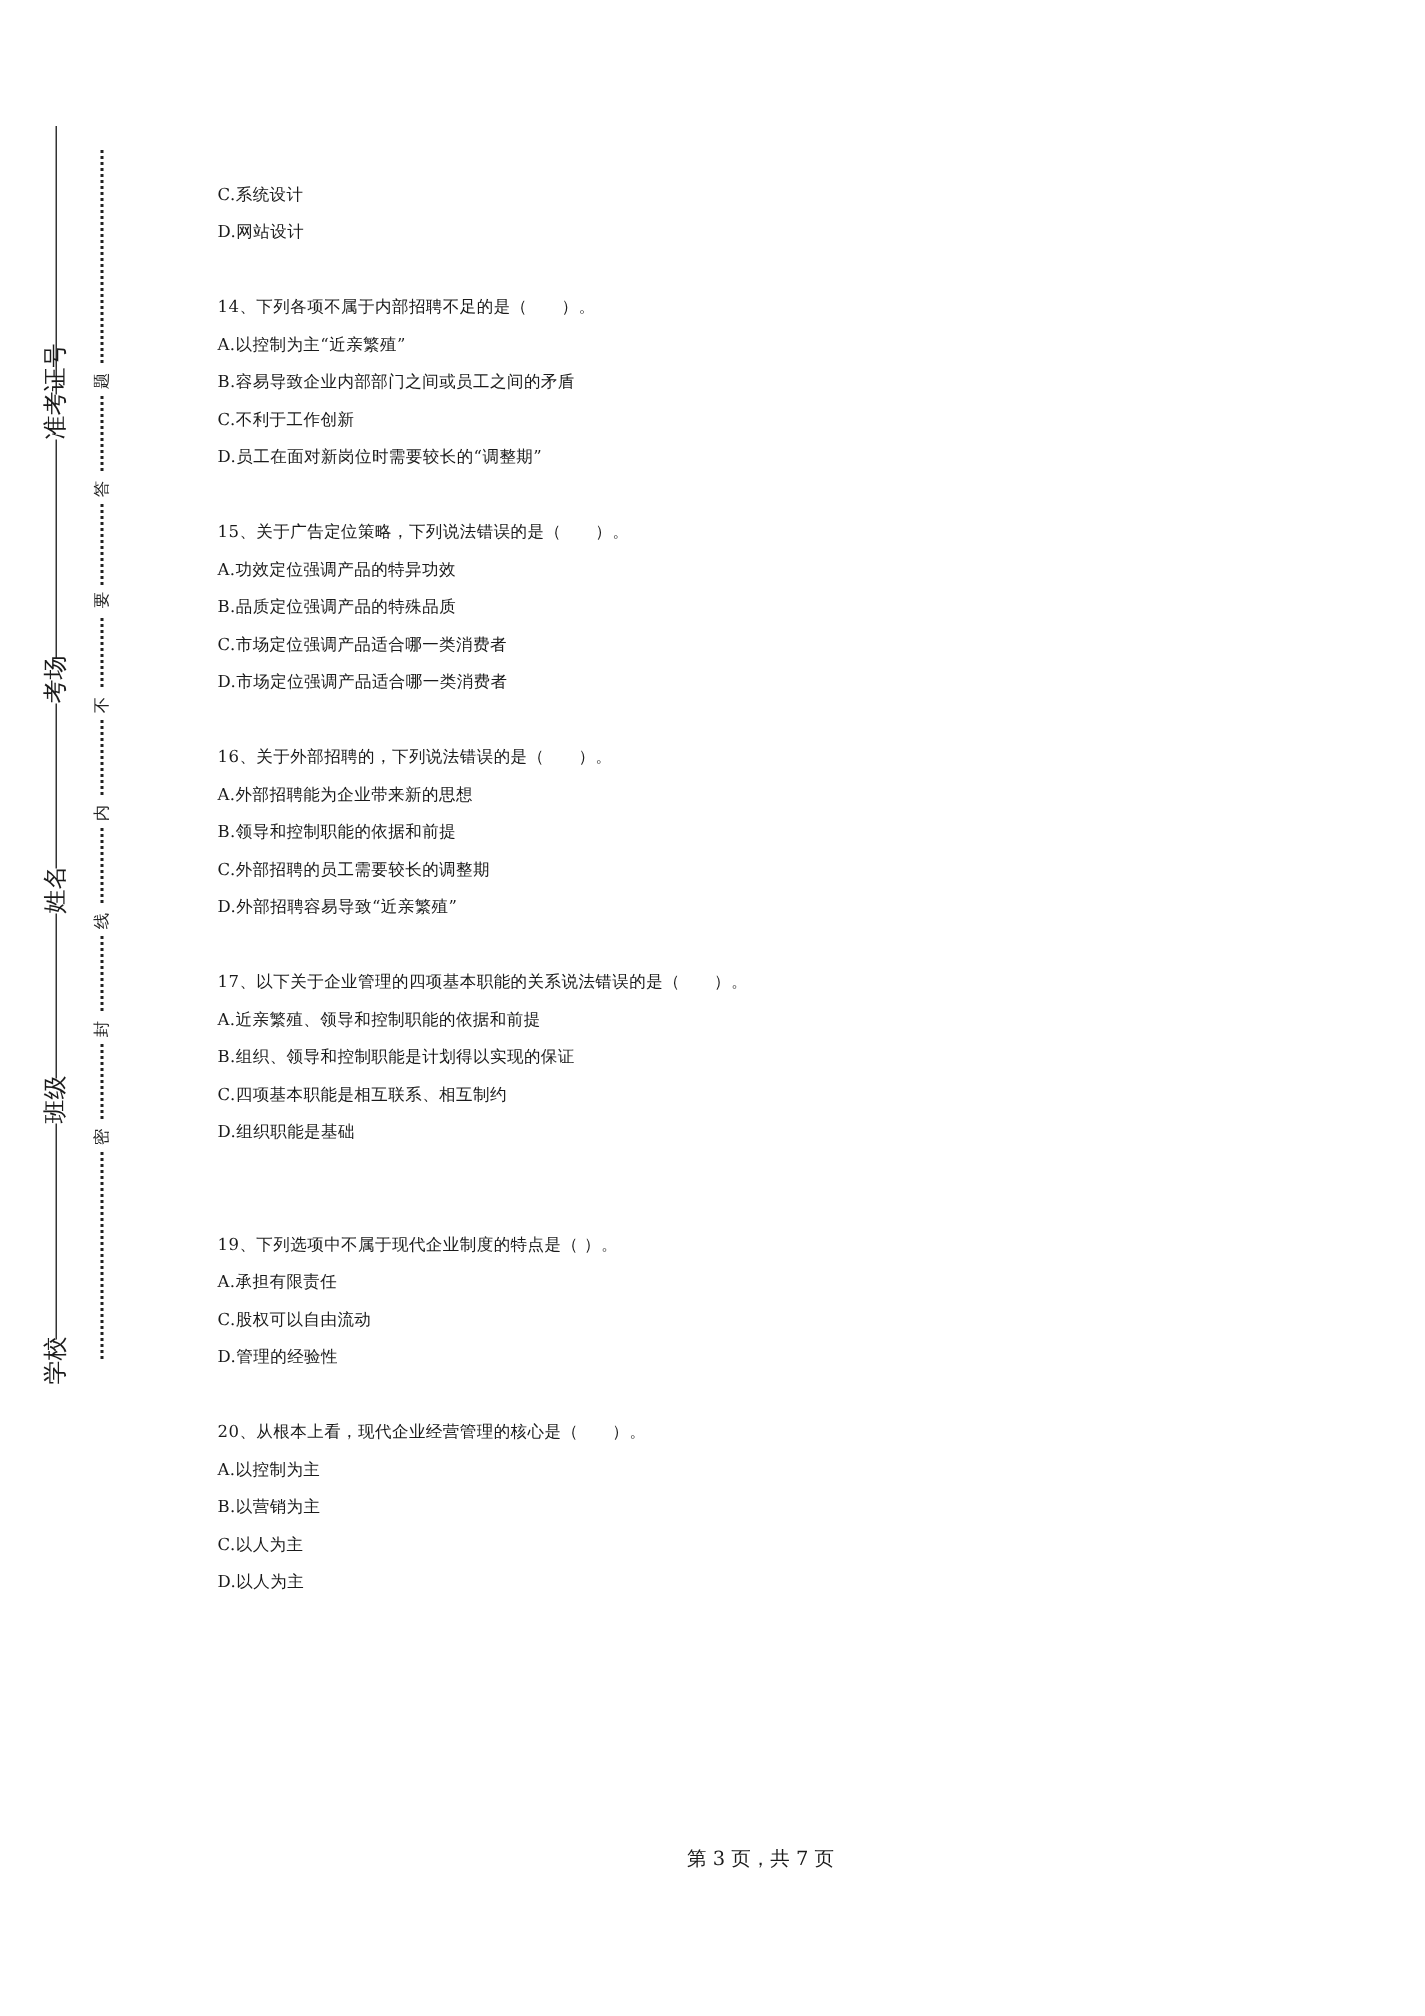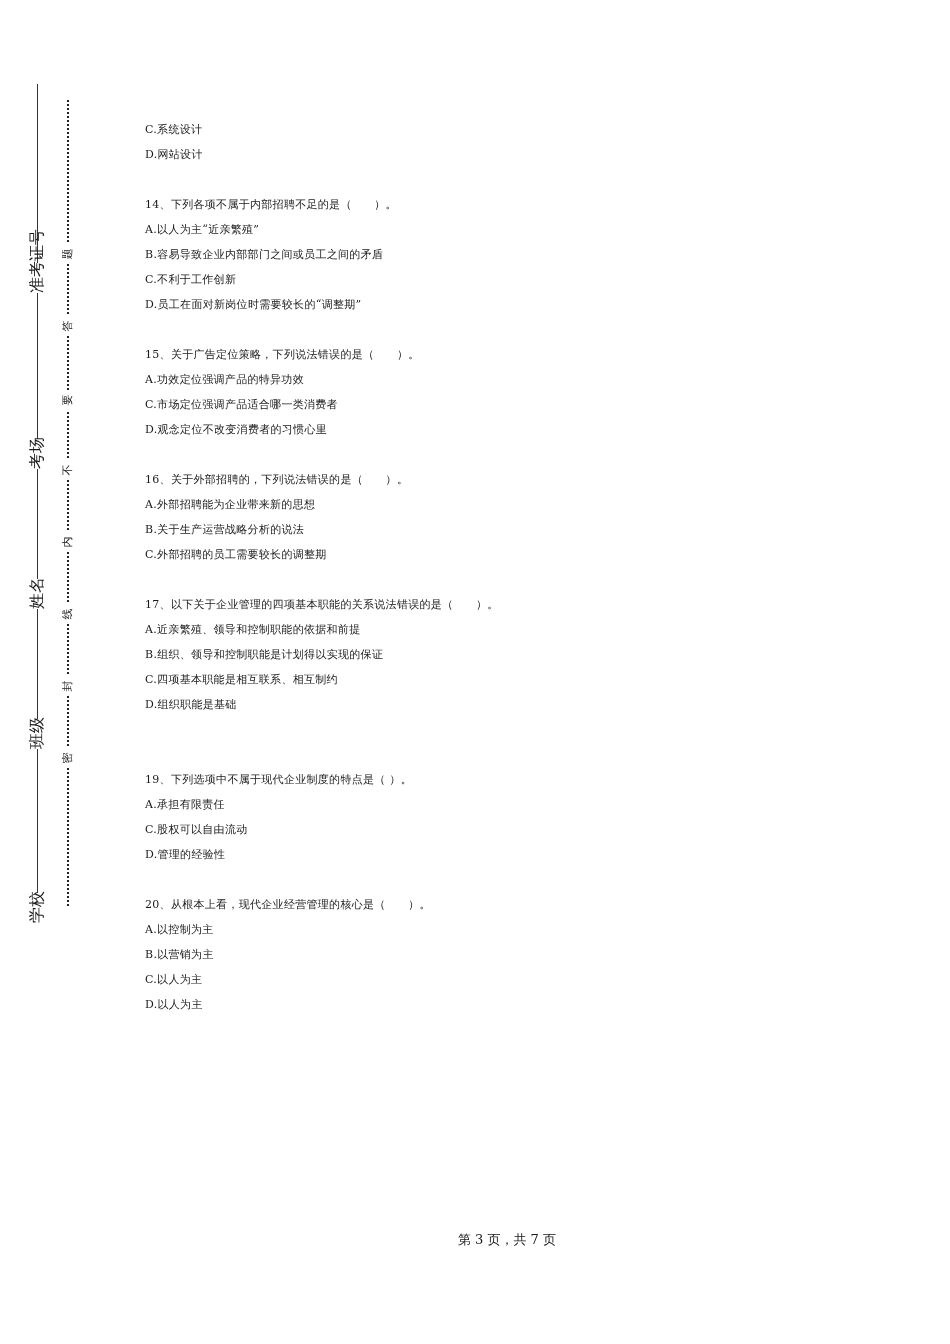--- a/index.html
+++ b/index.html
@@ -52,40 +52,42 @@
     <div class="seal-char" style="top:750px">密</div>
   </div>
 
   <div class="content">
     <div class="line">C.系统设计</div>
     <div class="line">D.网站设计</div>
     <div class="gap"></div>
 
     <div>
       <div class="line">14、下列各项不属于内部招聘不足的是（　　）。</div>
-      <div class="line">A.以人为主“近亲繁殖”</div>
+      <div class="line">A.以控制为主“近亲繁殖”</div>
       <div class="line">B.容易导致企业内部部门之间或员工之间的矛盾</div>
       <div class="line">C.不利于工作创新</div>
       <div class="line">D.员工在面对新岗位时需要较长的“调整期”</div>
     </div>
     <div class="gap"></div>
 
     <div>
       <div class="line">15、关于广告定位策略，下列说法错误的是（　　）。</div>
       <div class="line">A.功效定位强调产品的特异功效</div>
+      <div class="line">B.品质定位强调产品的特殊品质</div>
       <div class="line">C.市场定位强调产品适合哪一类消费者</div>
-      <div class="line">D.观念定位不改变消费者的习惯心里</div>
+      <div class="line">D.市场定位强调产品适合哪一类消费者</div>
     </div>
     <div class="gap"></div>
 
     <div>
       <div class="line">16、关于外部招聘的，下列说法错误的是（　　）。</div>
       <div class="line">A.外部招聘能为企业带来新的思想</div>
-      <div class="line">B.关于生产运营战略分析的说法</div>
+      <div class="line">B.领导和控制职能的依据和前提</div>
       <div class="line">C.外部招聘的员工需要较长的调整期</div>
+      <div class="line">D.外部招聘容易导致“近亲繁殖”</div>
     </div>
     <div class="gap"></div>
 
     <div>
       <div class="line">17、以下关于企业管理的四项基本职能的关系说法错误的是（　　）。</div>
       <div class="line">A.近亲繁殖、领导和控制职能的依据和前提</div>
       <div class="line">B.组织、领导和控制职能是计划得以实现的保证</div>
       <div class="line">C.四项基本职能是相互联系、相互制约</div>
       <div class="line">D.组织职能是基础</div>
     </div>

